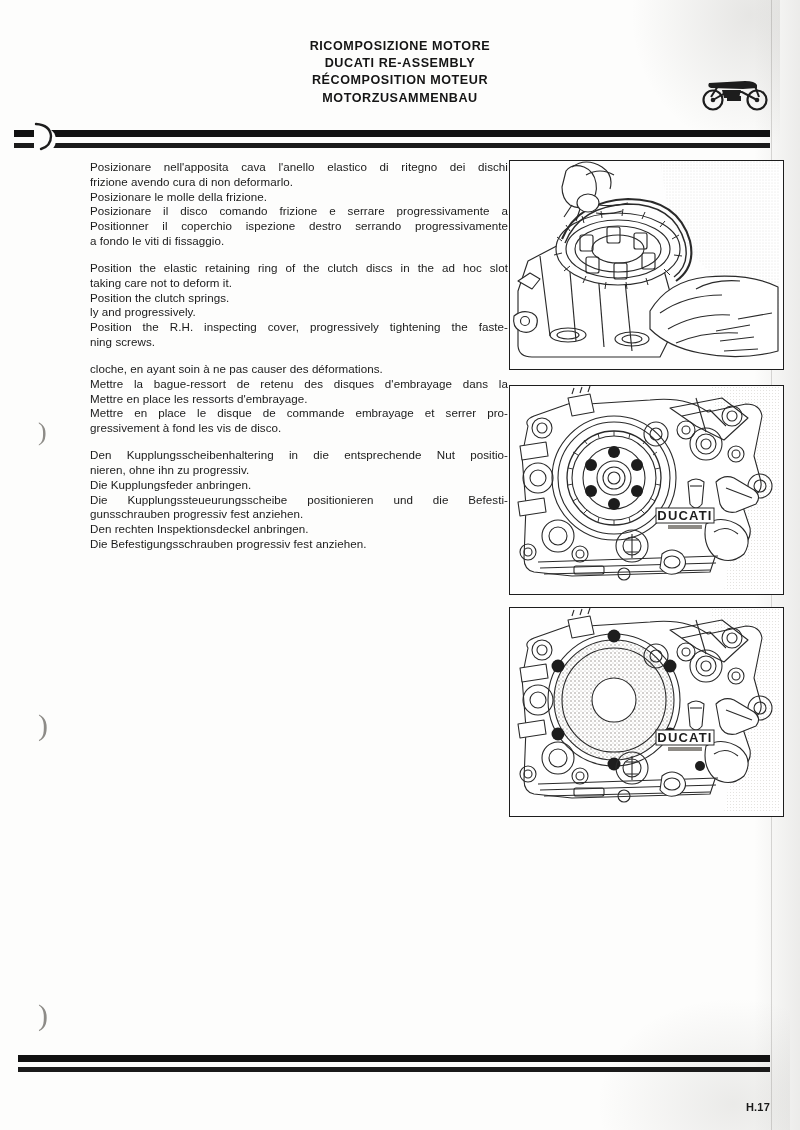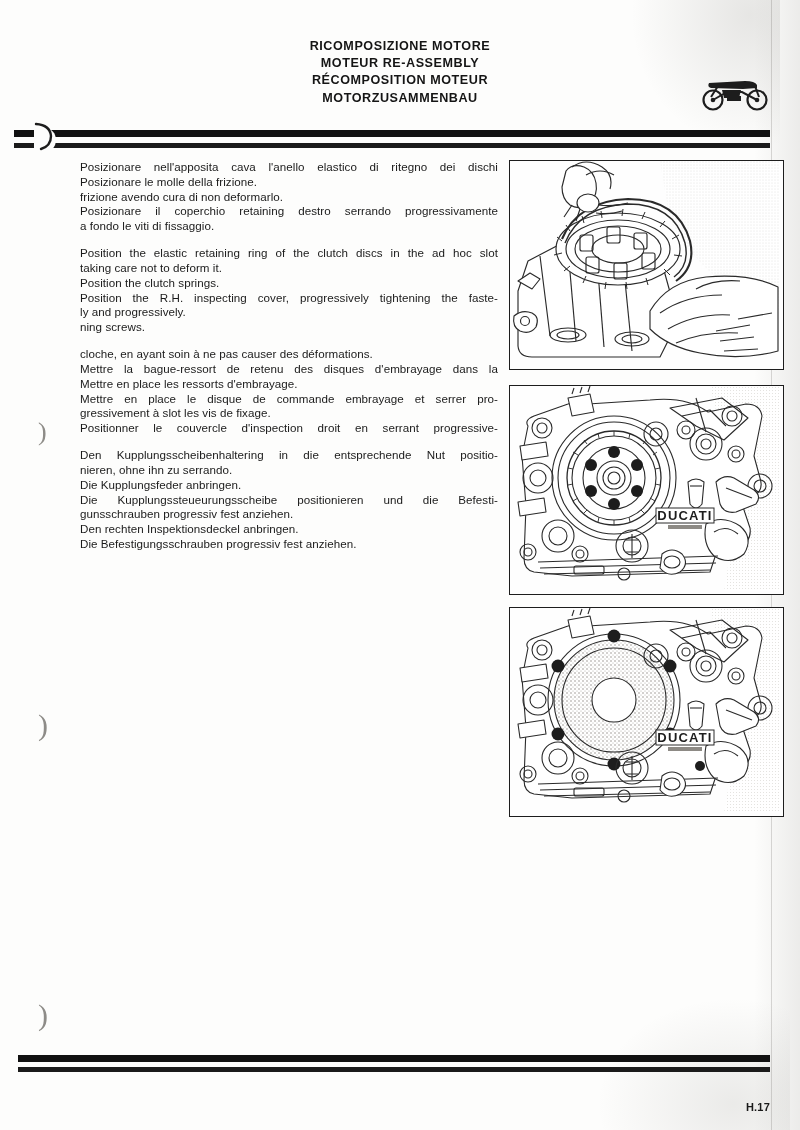--- a/index.html
+++ b/index.html
@@ -105,21 +105,21 @@
     left: 20px; top: 0px;
     width: 22px; height: 24px;
     background: #fdfdfc;
     border-radius: 0 50% 50% 0 / 0 50% 50% 0;
   }
 
   
   .text-col {
     position: absolute;
     top: 160px;
-    left: 80px;
+    left: 90px;
     width: 418px;
     color: #1a1a1a;
   }
   .para {
     font-size: 11.6px;
     line-height: 14.75px;
     letter-spacing: 0.05px;
     margin: 0 0 12.5px 0;
     text-align: justify;
     text-justify: inter-word;
@@ -166,21 +166,21 @@
 
 <div class="page">
 
   <div class="scan-grime-right"></div>
   <div class="scan-grime-topright"></div>
   <div class="scan-edge-line"></div>
   <div class="scan-grime-botright"></div>
 
   <div class="header-title">
     <div>RICOMPOSIZIONE MOTORE</div>
-    <div>MOTEUR RE-ASSEMBLY</div>
+    <div>DUCATI RE-ASSEMBLY</div>
     <div>RÉCOMPOSITION MOTEUR</div>
     <div>MOTORZUSAMMENBAU</div>
   </div>
 
   <div class="moto-icon">
     <svg width="76" height="42" viewBox="0 0 76 42">
       <g fill="none" stroke="#1d1d1d" stroke-width="2.2">
         <circle cx="16" cy="30" r="9.5"></circle>
         <circle cx="60" cy="30" r="9.5"></circle>
       </g>
@@ -207,47 +207,47 @@
       <svg width="30" height="34" viewBox="0 0 30 34">
         <path d="M6 5 Q20 6 21 17 Q21 27 11 30" fill="none" stroke="#1d1d1d" stroke-width="2.4" stroke-linecap="round"></path>
       </svg>
     </div>
   </div>
 
   <div class="text-col">
 
     <p class="para">
       <span class="ln just">Posizionare nell'apposita cava l'anello elastico di ritegno dei dischi</span>
+      <span class="ln">frizione avendo cura di non deformarlo.</span>
       <span class="ln">Posizionare le molle della frizione.</span>
-      <span class="ln">frizione avendo cura di non deformarlo.</span>
-      <span class="ln just">Posizionare il coperchio retaining destro serrando progressivamente</span>
+      <span class="ln just">Posizionare il disco comando frizione e serrare progressivamente a</span>
+      <span class="ln just">Positionner il coperchio ispezione destro serrando progressivamente</span>
       <span class="ln">a fondo le viti di fissaggio.</span>
     </p>
 
     <p class="para">
       <span class="ln just">Position the elastic retaining ring of the clutch discs in the ad hoc slot</span>
       <span class="ln">taking care not to deform it.</span>
       <span class="ln">Position the clutch springs.</span>
+      <span class="ln">ly and progressively.</span>
       <span class="ln just">Position the R.H. inspecting cover, progressively tightening the faste-</span>
-      <span class="ln">ly and progressively.</span>
       <span class="ln">ning screws.</span>
     </p>
 
     <p class="para">
       <span class="ln">cloche, en ayant soin à ne pas causer des déformations.</span>
       <span class="ln just">Mettre la bague-ressort de retenu des disques d'embrayage dans la</span>
       <span class="ln">Mettre en place les ressorts d'embrayage.</span>
       <span class="ln just">Mettre en place le disque de commande embrayage et serrer pro-</span>
-      <span class="ln">gressivement à slot les vis de fixage.</span>
-      <span class="ln just">Positionner le couvercle d'inspection droit en serrant progressive-</span>
+      <span class="ln">gressivement à fond les vis de disco.</span>
     </p>
 
     <p class="para last-block">
       <span class="ln just">Den Kupplungsscheibenhaltering in die entsprechende Nut positio-</span>
-      <span class="ln">nieren, ohne ihn zu serrando.</span>
+      <span class="ln">nieren, ohne ihn zu progressiv.</span>
       <span class="ln">Die Kupplungsfeder anbringen.</span>
       <span class="ln just">Die Kupplungssteueurungsscheibe positionieren und die Befesti-</span>
       <span class="ln">gunsschrauben progressiv fest anziehen.</span>
       <span class="ln">Den rechten Inspektionsdeckel anbringen.</span>
       <span class="ln">Die Befestigungsschrauben progressiv fest anziehen.</span>
     </p>
 
   </div>
 
   <div class="photo" style="left:509px; top:160px; width:273px; height:208px;">

